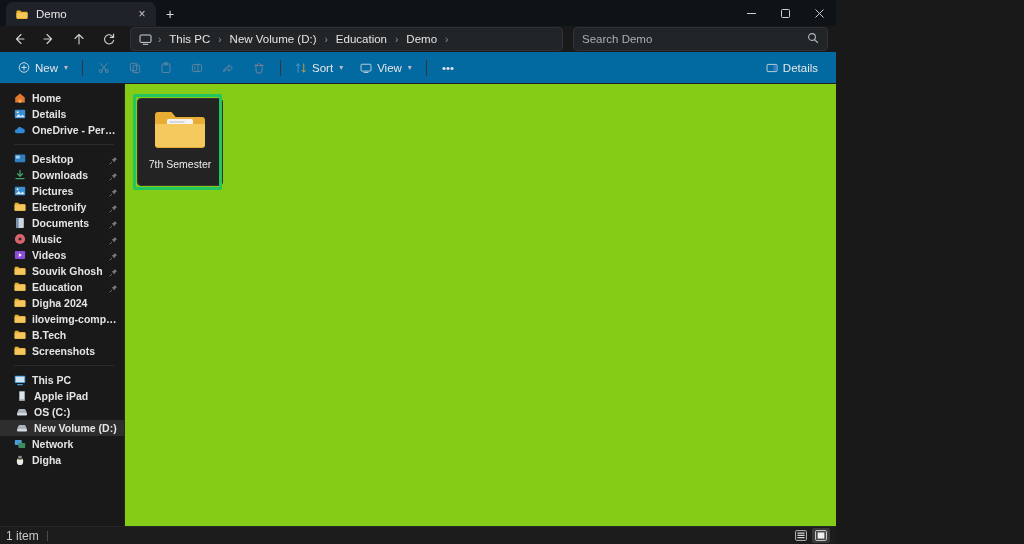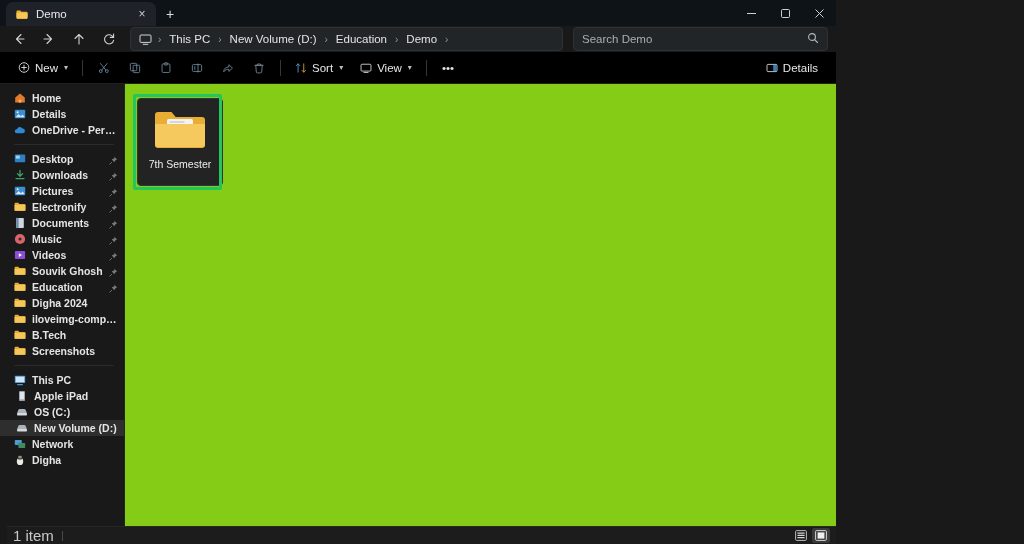--- a/index.html
+++ b/index.html
@@ -55,21 +55,21 @@
   .pc-icon { display: flex; align-items: center; padding: 0 3px 0 2px; }
   .searchbox {
     width: 255px; height: 24px; margin-left: 10px; background: #222528; border: 1px solid #2e3136;
     border-radius: 4px; display: flex; align-items: center; padding: 0 8px;
     font-size: 11.5px; color: #a9adb2; justify-content: space-between; gap: 36px;
   }
 
   
   .cmdbar {
     height: 32px; flex: 0 0 32px; display: flex; align-items: center; gap: 1px;
-    padding: 0 10px; background: #000000; border-bottom: 1px solid #202020;
+    padding: 0 10px; background: #0369a1; border-bottom: 1px solid #202020;
   }
   .cmd {
     height: 26px; display: flex; align-items: center; gap: 5px; padding: 0 8px;
     border-radius: 4px; font-size: 11.5px; color: #e6e6e6; white-space: nowrap;
   }
   .cmd.icononly { padding: 0 9px; }
   .chev { font-size: 8px; color: #b9bdc2; margin-left: 1px; }
   .cmdsep { width: 1px; height: 16px; background: #33373c; margin: 0 5px; }
   .cmd-right { margin-left: auto; }
 
@@ -105,21 +105,21 @@
   .item .thumb { width: 56px; height: 48px; display: flex; align-items: center; justify-content: center; }
   .item .name { font-size: 10.5px; color: #ececec; margin-top: 4px; text-align: center; }
   .highlight-box {
     position: absolute; left: 0px; top: 0px; width: 89px; height: 96px;
     border: 3px solid #22c55e; border-radius: 2px; pointer-events: none;
   }
 
   
   .statusbar {
     height: 18px; flex: 0 0 18px; background: #1c1c1c; border-top: 1px solid #262626;
-    display: flex; align-items: center; padding: 0 6px; font-size: 15px; color: #c9c9c9; gap: 8px; margin-left: 7px;
+    display: flex; align-items: center; padding: 0 6px; font-size: 12px; color: #c9c9c9; gap: 8px;
   }
   .status-sep { width: 1px; height: 10px; background: #4a4a4a; }
   .viewtoggles { margin-left: auto; display: flex; gap: 2px; }
   .vt { width: 18px; height: 15px; display: flex; align-items: center; justify-content: center; border-radius: 2px; }
   .vt.active { background: #3a3a3a; }
 </style>
 </head>
 <body>
 
 <div class="window">

